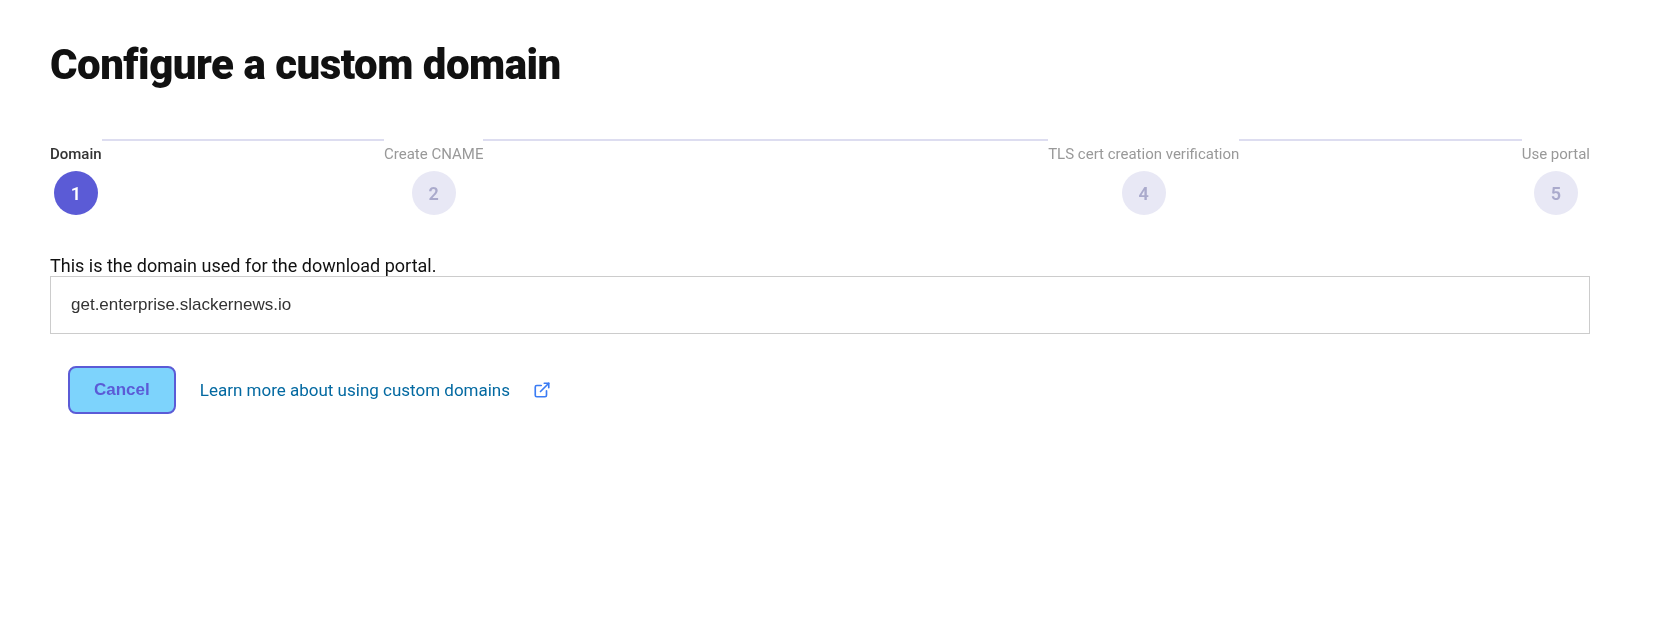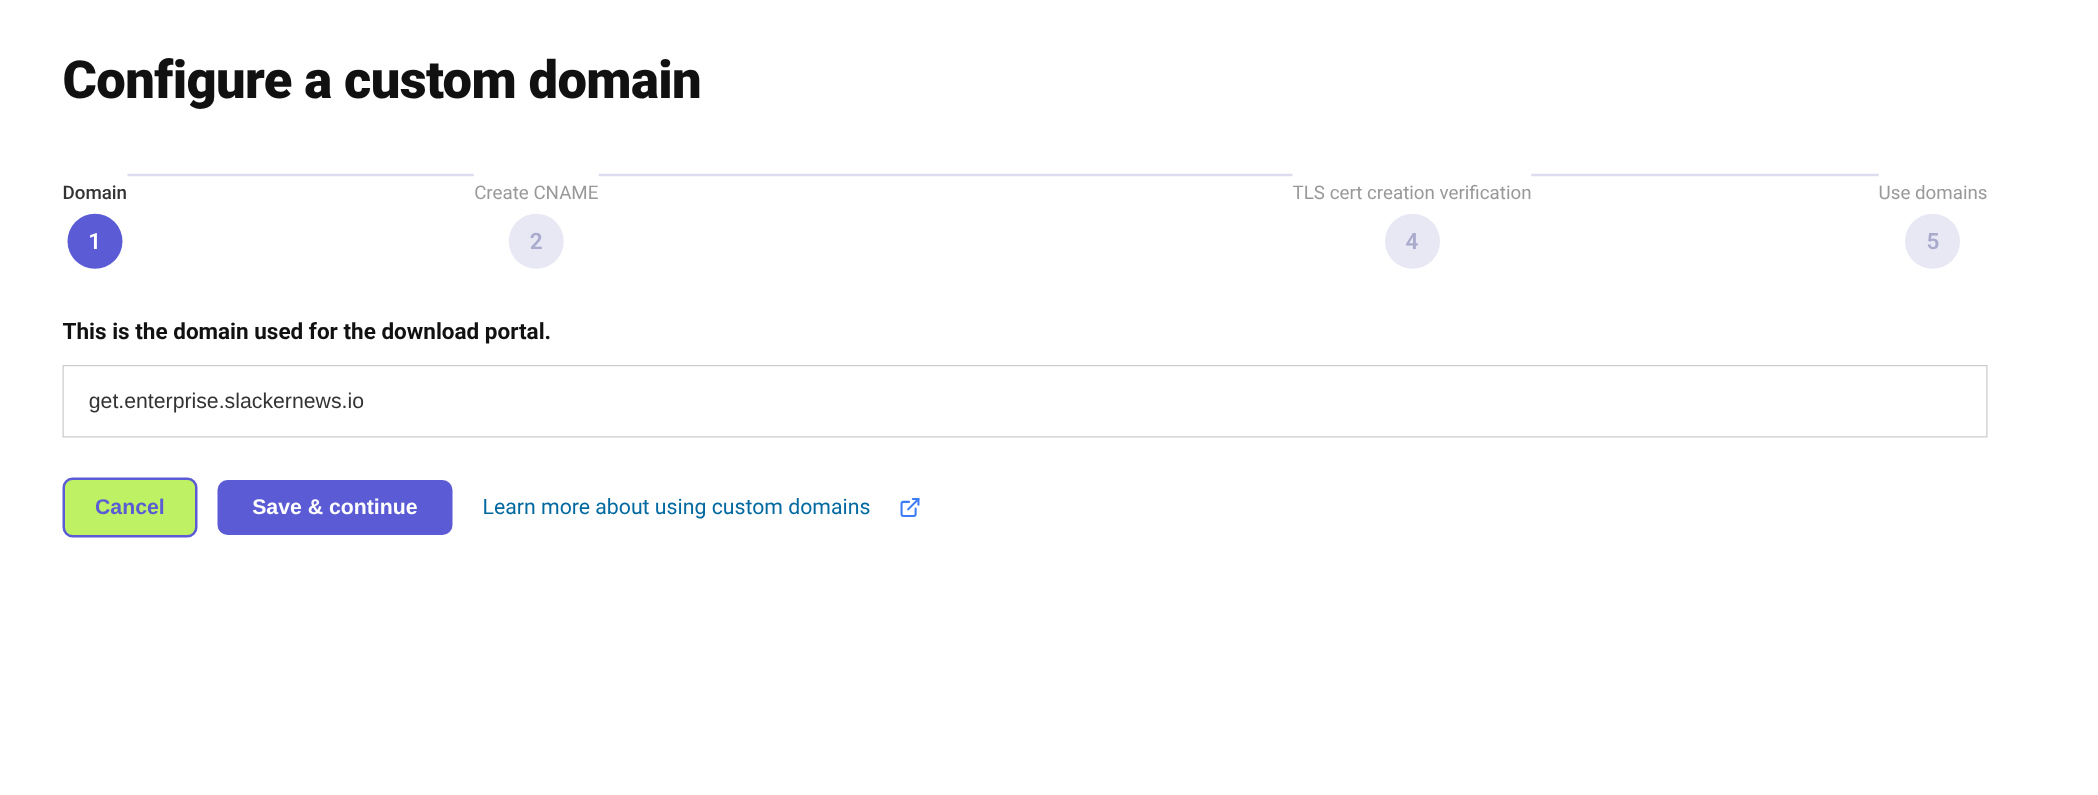--- a/index.html
+++ b/index.html
@@ -85,23 +85,22 @@
       flex: 1;
       height: 2px;
       background: #ddddf0;
       margin-top: 22px;
       align-self: flex-start;
     }
 
     
     .domain-description {
       font-size: 18px;
-      font-weight: 700;
+      font-weight: 400;
       color: #111111;
-      margin-bottom: 16px;
     }
 
     
     .domain-input {
       width: 100%;
       max-width: 1540px;
       border: 1.5px solid #cccccc;
       border-radius: 0;
       padding: 18px 20px;
       font-size: 17px;
@@ -114,26 +113,27 @@
     .buttons-row {
       display: flex;
       align-items: center;
       gap: 16px;
     }
 
     .btn-cancel {
       padding: 12px 24px;
       border: 2px solid #5b5bd6;
       border-radius: 8px;
-      background: #bef264;
+      background: #7dd3fc;
       color: #5b5bd6;
       font-size: 17px;
       font-weight: 600;
       cursor: pointer;
       min-width: 100px;
+      margin-left: 18px;
     }
 
     .btn-save {
       padding: 12px 28px;
       border: none;
       border-radius: 8px;
       background: #5b5bd6;
       color: #ffffff;
       font-size: 17px;
       font-weight: 700;
@@ -190,38 +190,37 @@
   <div class="step-connector"></div>
 
   <div class="step-item">
     <span class="step-label">TLS cert creation verification</span>
     <div class="step-circle inactive">4</div>
   </div>
 
   <div class="step-connector"></div>
 
   <div class="step-item">
-    <span class="step-label">Use domains</span>
+    <span class="step-label">Use portal</span>
     <div class="step-circle inactive">5</div>
   </div>
 
 </div>
 
 
 <p class="domain-description">This is the domain used for the download portal.</p>
 
 
 <input type="text" class="domain-input" placeholder="get.enterprise.slackernews.io" value="get.enterprise.slackernews.io" style="">
 
 
 <div class="buttons-row">
 
   <button class="btn-cancel">Cancel</button>
 
-  <button class="btn-save">Save &amp; continue</button>
 
   <a href="#" class="learn-more-link">
     <span>Learn more about using custom domains</span>
     <span class="external-link-icon">
       <svg viewBox="0 0 24 24" fill="none" stroke="#3b7cf4" stroke-width="2.2" stroke-linecap="round" stroke-linejoin="round">
         <path d="M18 13v6a2 2 0 0 1-2 2H5a2 2 0 0 1-2-2V8a2 2 0 0 1 2-2h6"></path>
         <polyline points="15 3 21 3 21 9"></polyline>
         <line x1="10" y1="14" x2="21" y2="3"></line>
       </svg>
     </span>

